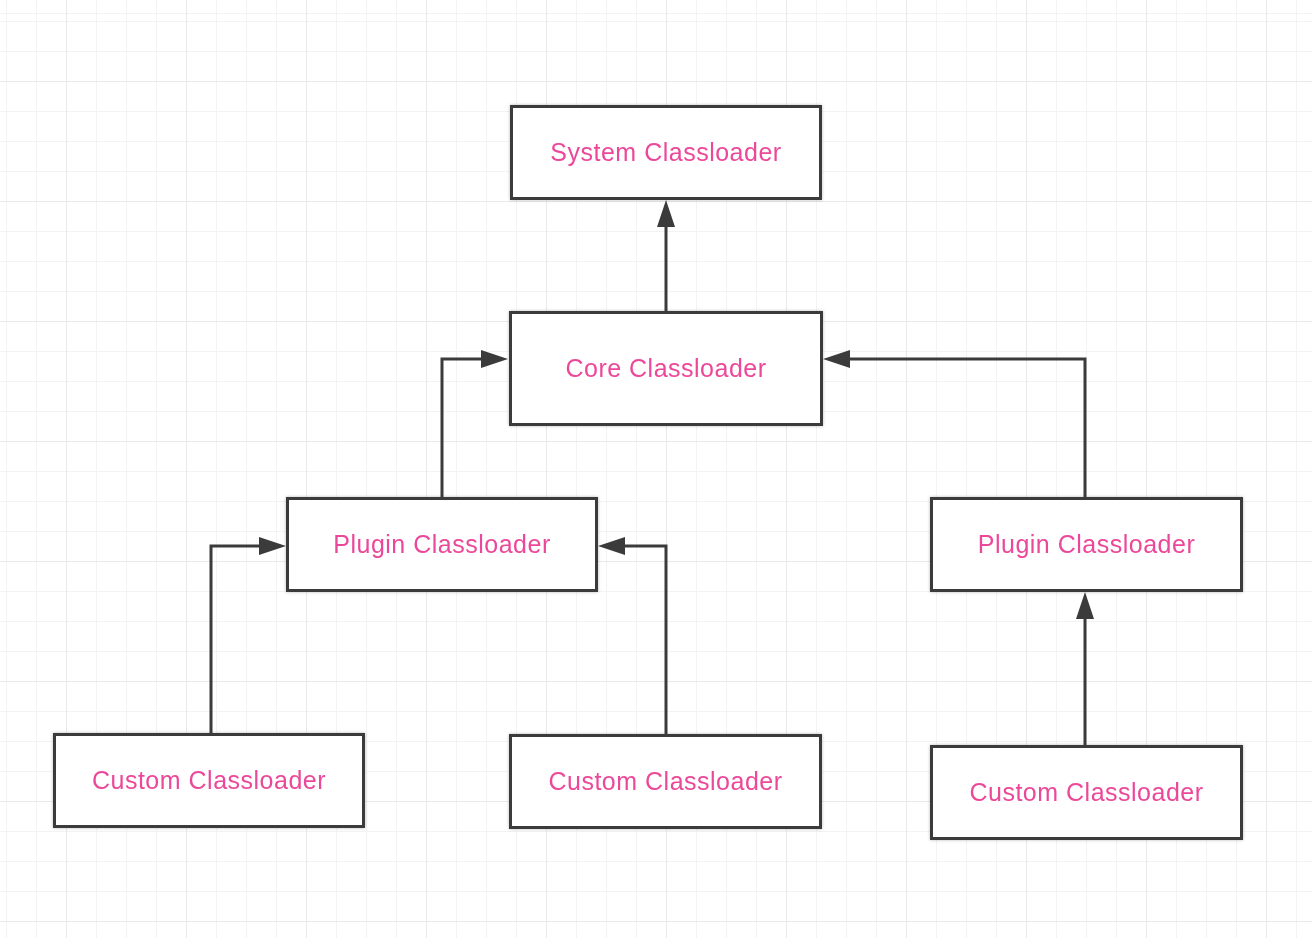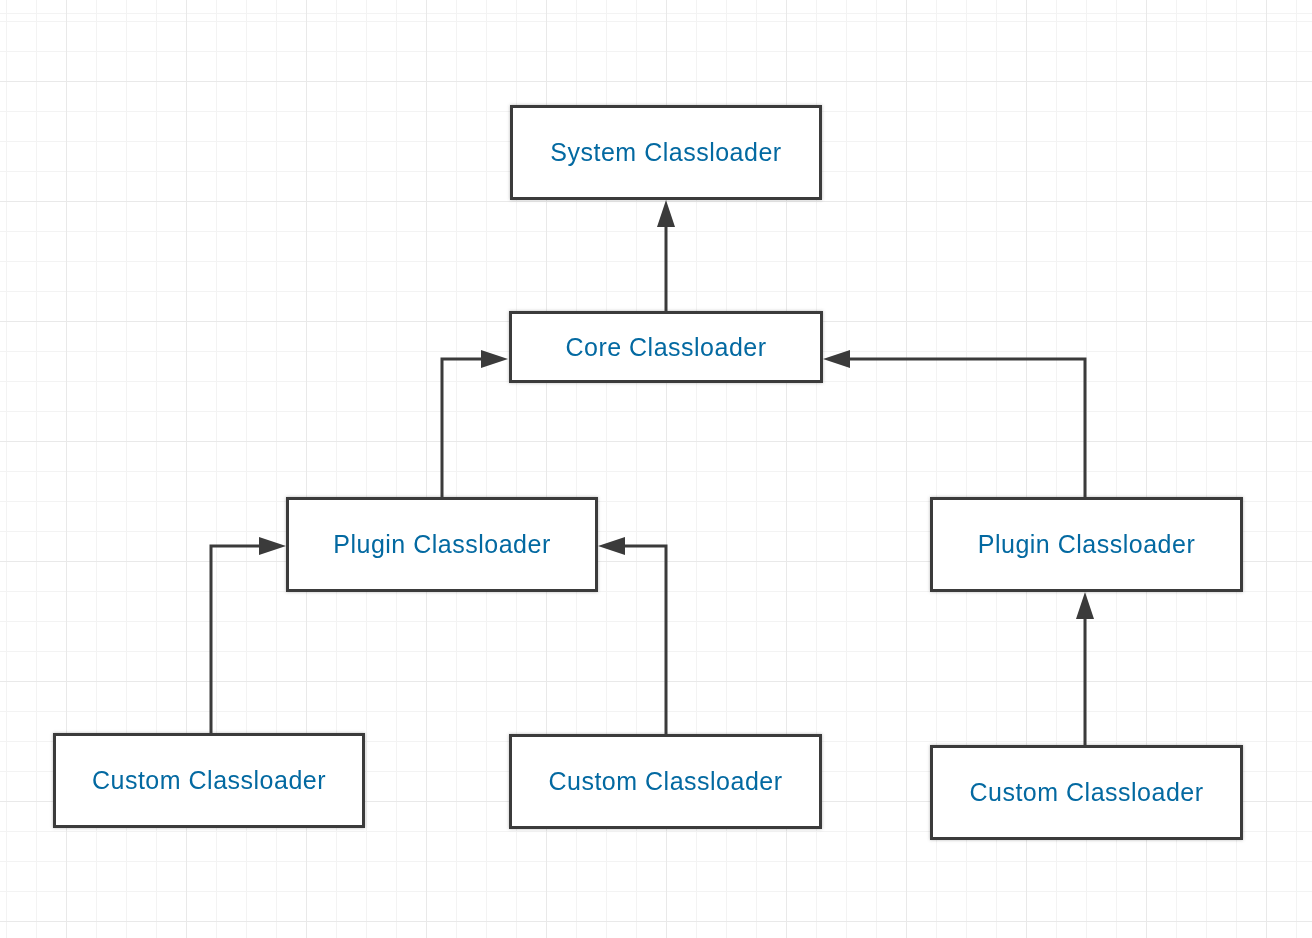--- a/index.html
+++ b/index.html
@@ -32,21 +32,21 @@
     border: 3px solid #3b3b3b;
     display: flex;
     align-items: center;
     justify-content: center;
     box-shadow: 0 0 3px rgba(60,60,60,0.35);
   }
   .node .label {
     font-size: 25px;
     font-weight: 300;
     letter-spacing: 0.5px;
-    color: #0369a1;
+    color: #ec4899;
     white-space: nowrap;
   }
   #edges {
     position: absolute;
     left: 0;
     top: 0;
     width: 1312px;
     height: 938px;
   }
   #edges .wire {
@@ -94,21 +94,21 @@
     <g>
       <line class="wire" x1="1085" y1="745" x2="1085" y2="615"></line>
       <polygon class="head" points="1085,592 1076,619 1094,619"></polygon>
     </g>
   </svg>
 
   <div class="node" style="left:510px; top:105px; width:312px; height:95px;">
     <span class="label">System Classloader</span>
   </div>
 
-  <div class="node" style="left:509px; top:311px; width:314px; height:72px;">
+  <div class="node" style="left:509px; top:311px; width:314px; height:115px;">
     <span class="label">Core Classloader</span>
   </div>
 
   <div class="node" style="left:286px; top:497px; width:312px; height:95px;">
     <span class="label">Plugin Classloader</span>
   </div>
 
   <div class="node" style="left:930px; top:497px; width:313px; height:95px;">
     <span class="label">Plugin Classloader</span>
   </div>

